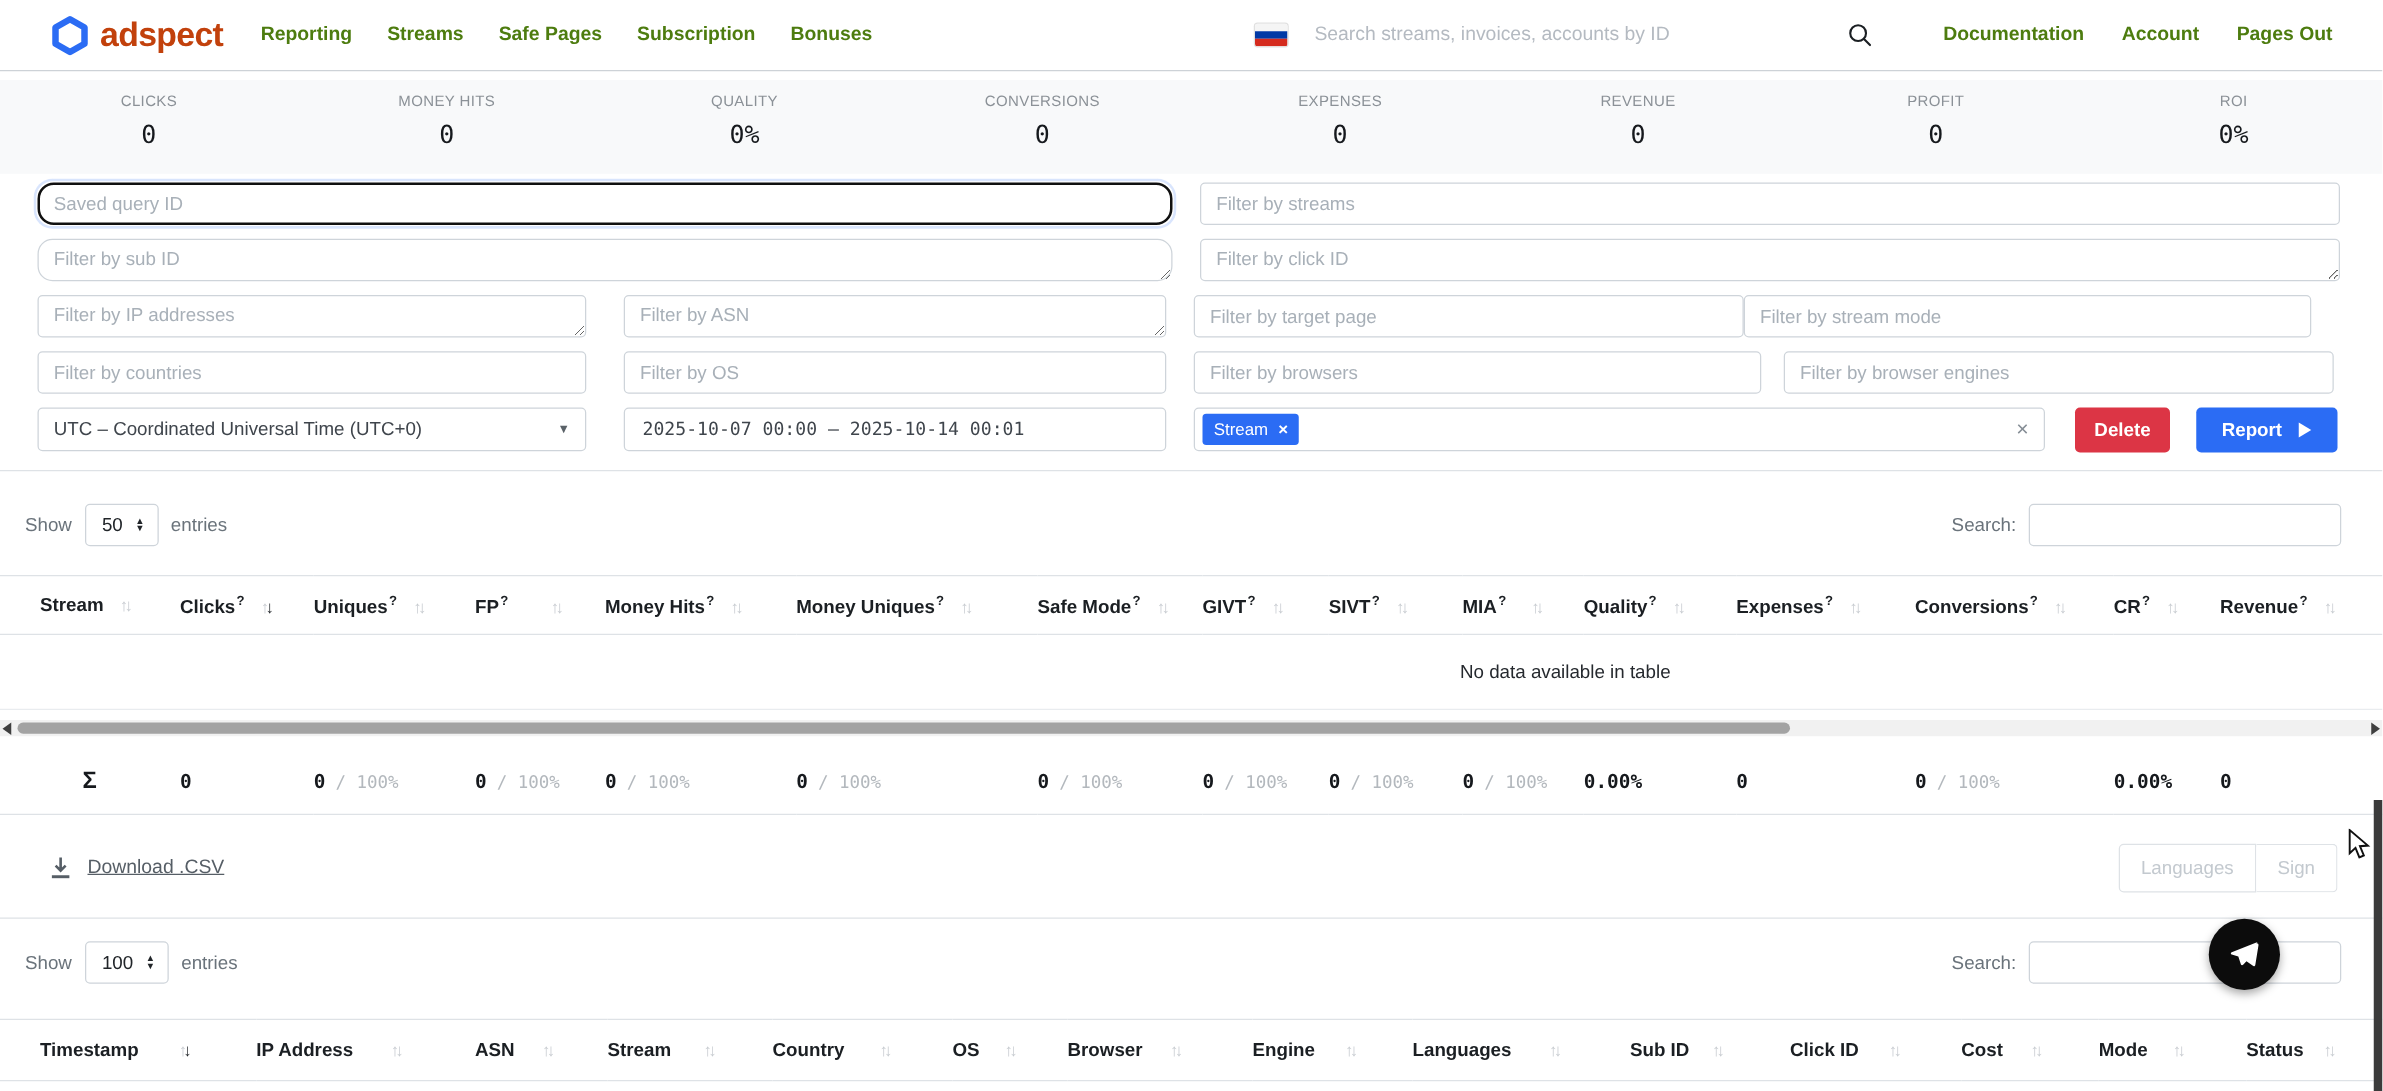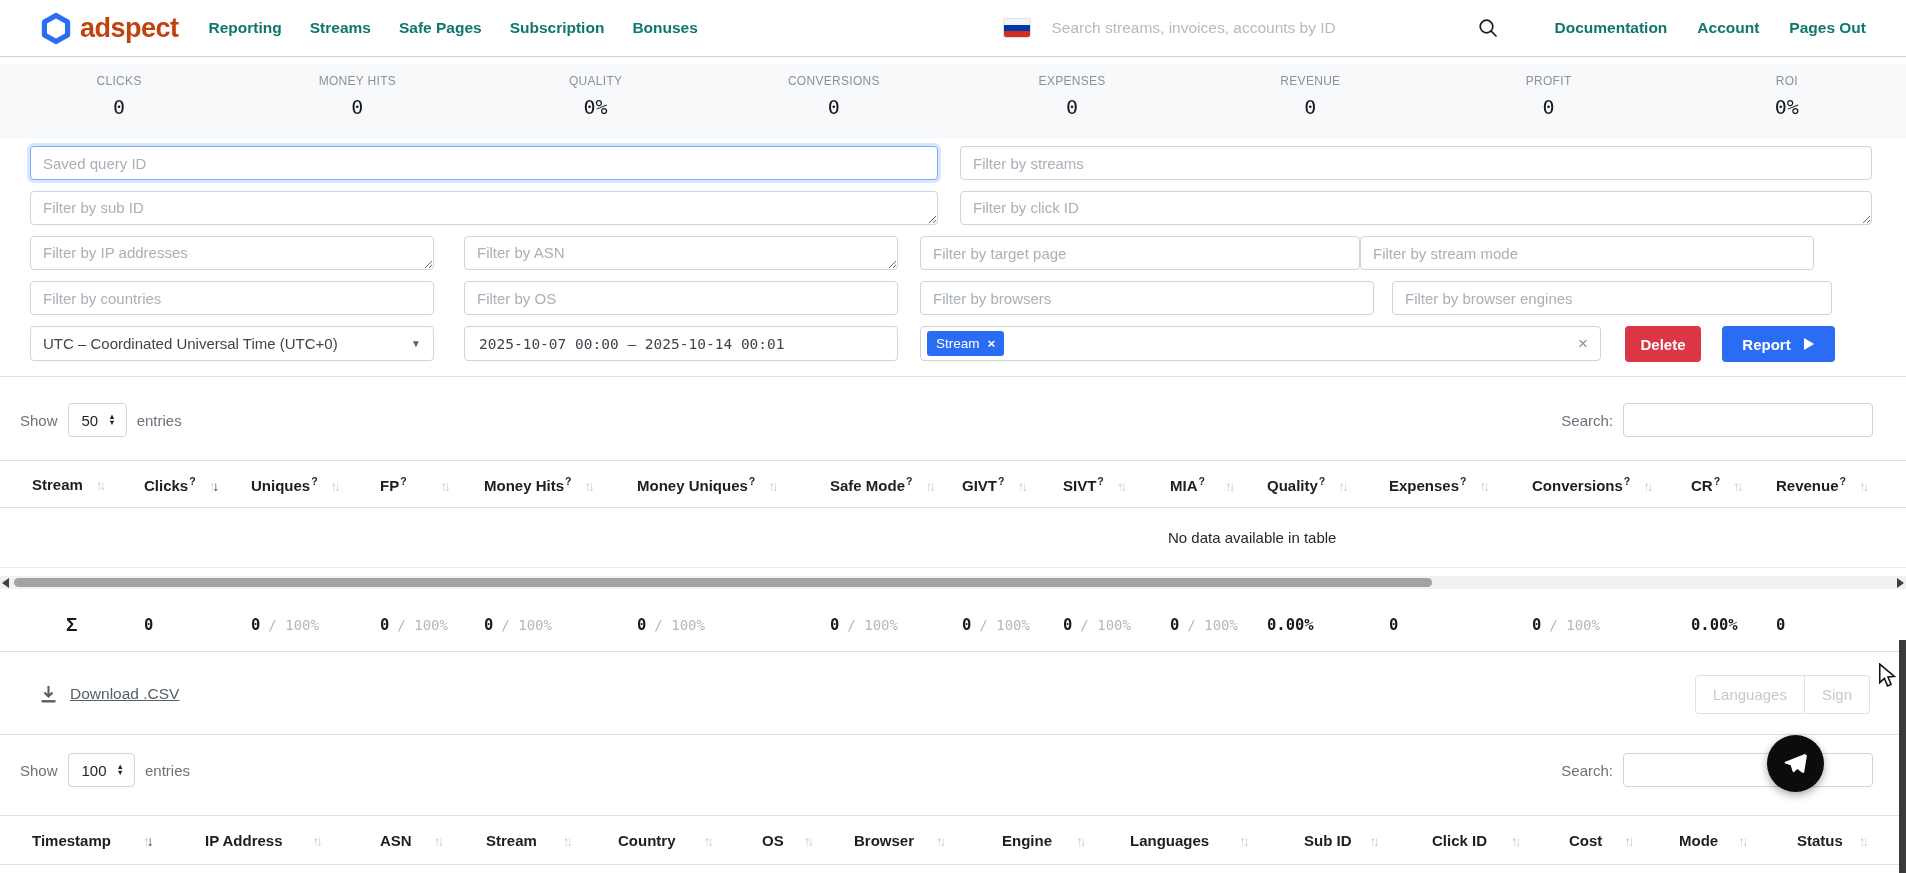--- a/index.html
+++ b/index.html
@@ -8,21 +8,21 @@
     position: relative; overflow: hidden; background: #fff;
     font-family: "Liberation Sans", sans-serif; color: #212529;
   }
 
   
   .navbar { height: 57px; display: flex; align-items: center; padding: 0 40px 0 41px;
             border-bottom: 1px solid #cdd2d7; background: #fff; }
   .brand { display: flex; align-items: center; gap: 9px; margin-right: 30px; cursor: pointer; }
   .brand-text { font-size: 27px; font-weight: 800; letter-spacing: -0.5px; color: #c2410c; }
   .nav-links { display: flex; gap: 28px; }
-  .nav-link { font-size: 15.5px; font-weight: 600; color: #0f766e; cursor: pointer; white-space: nowrap; }
+  .nav-link { font-size: 15.5px; font-weight: 600; color: #4d7c0f; cursor: pointer; white-space: nowrap; }
   .nav-right { margin-left: auto; display: flex; align-items: center; }
   .flag { width: 26px; height: 18px; border-radius: 2px; overflow: hidden; display: flex;
           flex-direction: column; box-shadow: 0 0 0 1px rgba(0,0,0,.12); flex: none; }
   .flag span { flex: 1; }
   .f-w { background: #f5f5f5; } .f-b { background: #0039a6; } .f-r { background: #d52b1e; }
   .nav-search { border: none; outline: none; font-size: 15.5px; width: 425px; margin-left: 22px;
                 color: #495057; background: transparent; }
   .nav-search::placeholder { color: #b4bac1; }
   .search-btn { background: none; border: none; cursor: pointer; display: flex; margin-right: 26px; }
   .nav-right .nav-link { margin-left: 30px; }
@@ -34,23 +34,23 @@
   .stat-value { font-family: "DejaVu Sans Mono", monospace; font-size: 20px; margin-top: 7px; color: #16191d; }
 
   
   .filters { padding: 7px 34px 0 30px; }
   .frow { display: flex; margin-bottom: 11px; }
   .ctl { height: 34px; border: 1px solid #ced4da; border-radius: 4px; font-size: 15px;
          color: #495057; padding: 0 12px; background: #fff; font-family: "Liberation Sans", sans-serif; }
   textarea.ctl { padding: 6px 12px; resize: both; overflow: hidden; line-height: 20px; }
   .ctl::placeholder { color: #a8b0b8; opacity: 1; }
   .focused { border-color: #7daefc; box-shadow: 0 0 0 3px rgba(45,110,244,.18); }
-  .w-l   { width: 908px; margin-right: 22px; }
+  .w-l   { width: 908px; margin-right: 22px; border-radius: 12px; }
   .w-r   { width: 912px; }
-  .w-lh1 { width: 404px; margin-right: 30px; }
+  .w-lh1 { width: 439px; margin-right: 30px; }
   .w-lh2 { width: 434px; margin-right: 22px; }
   .w-rh1 { width: 454px; margin-right: 18px; }
   .w-rh2 { width: 440px; }
   .tz-select { display: flex; align-items: center; justify-content: space-between; height: 35px;
                border: 1px solid #ced4da; border-radius: 4px; padding: 0 12px; background: #fff;
                font-size: 15px; color: #3f454c; cursor: pointer; }
   .tz-caret { font-size: 10px; color: #5a6268; }
   .date-input { height: 35px; display: flex; align-items: center; border: 1px solid #ced4da;
                 border-radius: 4px; padding: 0 14px; font-family: "DejaVu Sans Mono", monospace;
                 font-size: 14.5px; color: #3f454c; background: #fff; }

